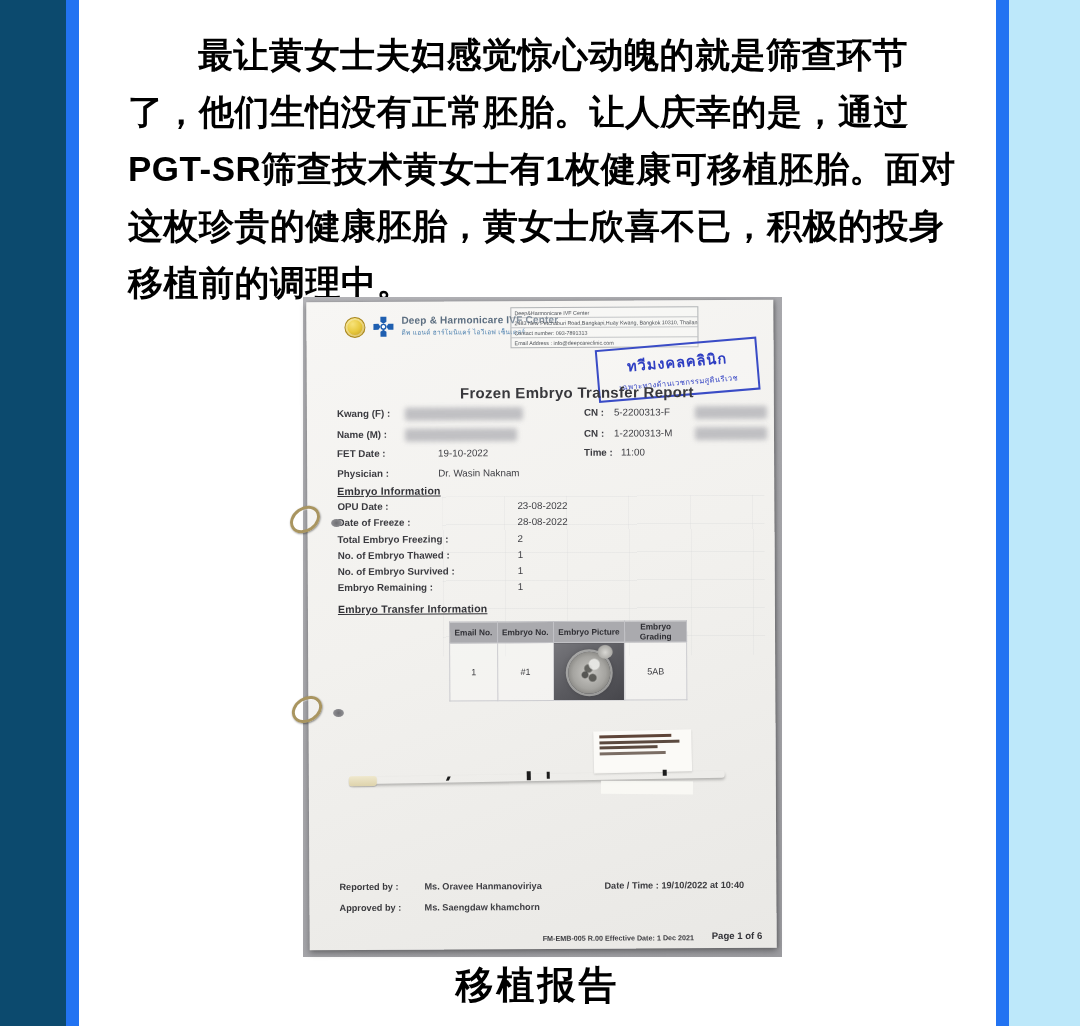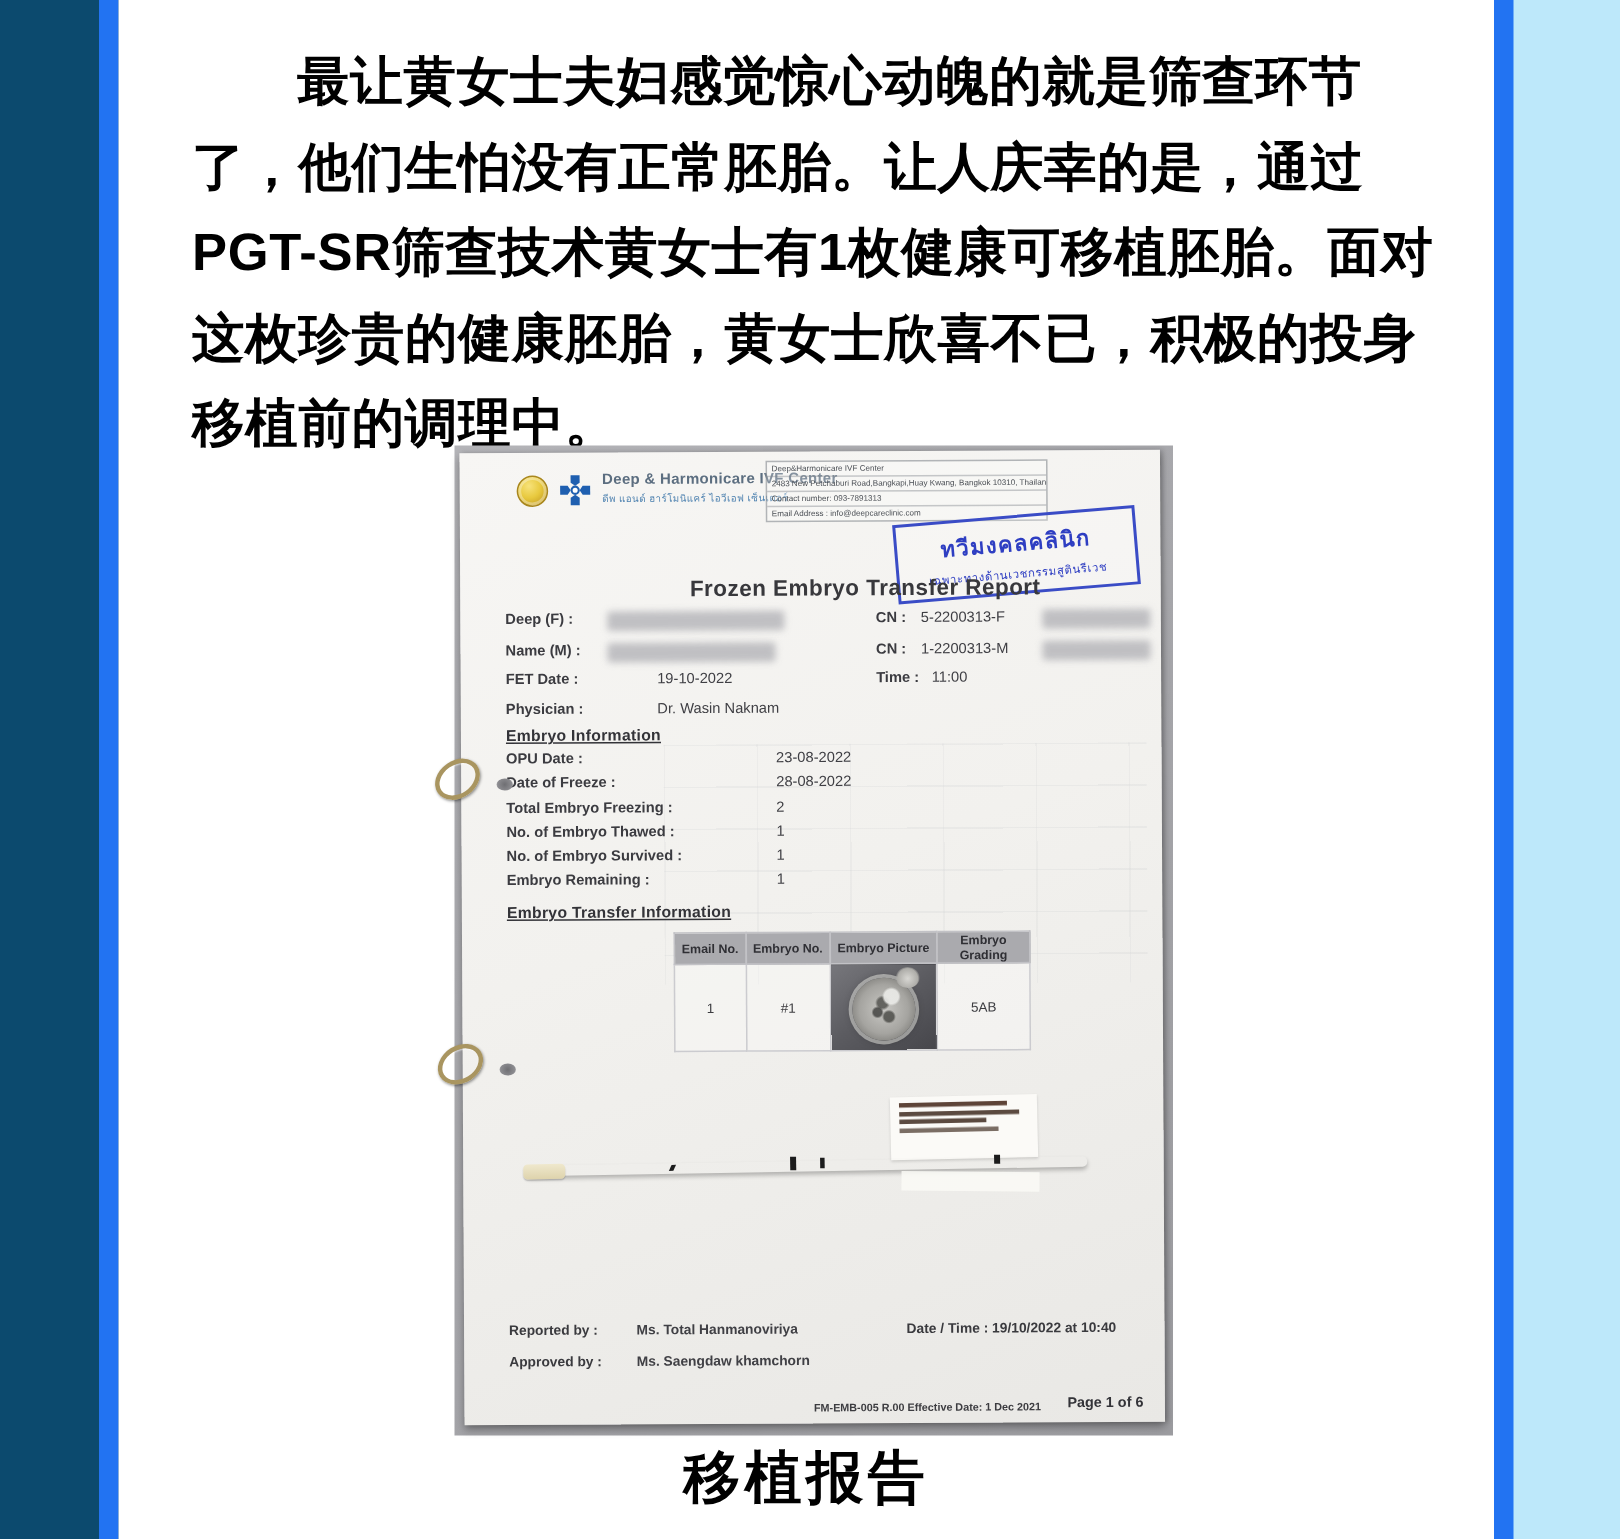--- a/index.html
+++ b/index.html
@@ -212,21 +212,21 @@
         </div>
 
         <div class="stamp">
           <div class="stamp-line1">ทวีมงคลคลินิก</div>
           <div class="stamp-line2">เฉพาะทางด้านเวชกรรมสูตินรีเวช</div>
         </div>
 
         <div class="rtitle">Frozen Embryo Transfer Report</div>
 
         <div class="frow" style="top:106px">
-          <span class="fl" style="left:30px">Deep (F) :</span>
+          <span class="fl" style="left:30px">Kwang (F) :</span>
           <span class="blur-box" style="left:98px; width:118px; top:0"></span>
           <span class="fl" style="left:277px">CN :</span>
           <span class="fv" style="left:307px">5-2200313-F</span>
           <span class="blur-box" style="left:388px; width:72px; top:0"></span>
         </div>
         <div class="frow" style="top:127px">
           <span class="fl" style="left:30px">Name (M) :</span>
           <span class="blur-box" style="left:98px; width:112px; top:0"></span>
           <span class="fl" style="left:277px">CN :</span>
           <span class="fv" style="left:307px">1-2200313-M</span>
@@ -304,21 +304,21 @@
           <div class="plug"></div>
           <div class="tick t1"></div>
           <div class="tick t2"></div>
           <div class="tick t3"></div>
           <div class="tick t4"></div>
           <div class="shadow-strip"></div>
         </div>
 
         <div class="signoff-row" style="top:580px; left:0; right:0;">
           <span class="sb" style="position:absolute; left:30px">Reported by :</span>
-          <span class="sv" style="position:absolute; left:115px">Ms. Total Hanmanoviriya</span>
+          <span class="sv" style="position:absolute; left:115px">Ms. Oravee Hanmanoviriya</span>
           <span class="sb" style="position:absolute; left:295px">Date / Time : 19/10/2022 at 10:40</span>
         </div>
         <div class="signoff-row" style="top:601px; left:0; right:0;">
           <span class="sb" style="position:absolute; left:30px">Approved by :</span>
           <span class="sv" style="position:absolute; left:115px">Ms. Saengdaw khamchorn</span>
         </div>
 
         <div class="form-ref">FM-EMB-005 R.00 Effective Date: 1 Dec 2021</div>
         <div class="page-num">Page 1 of 6</div>
       </div>

